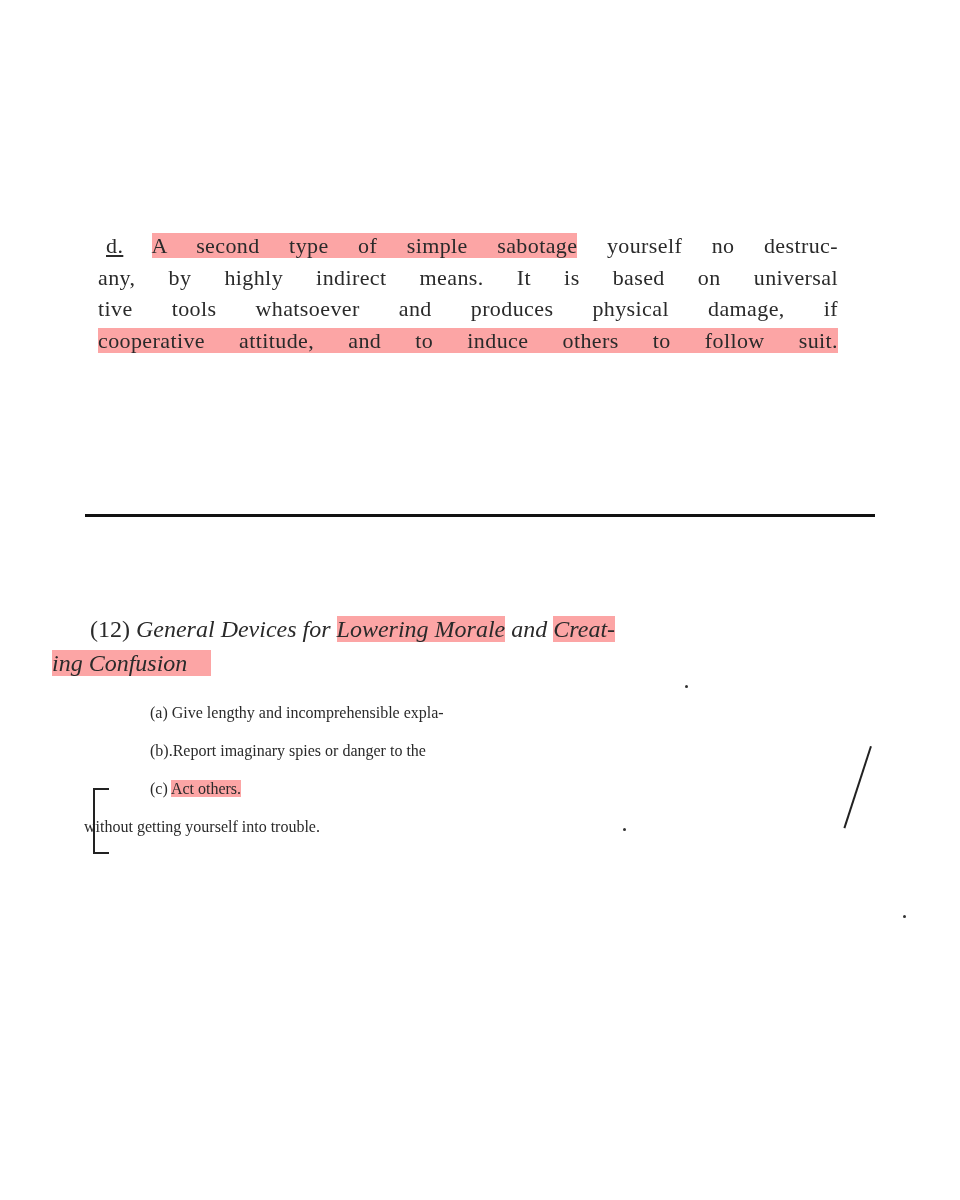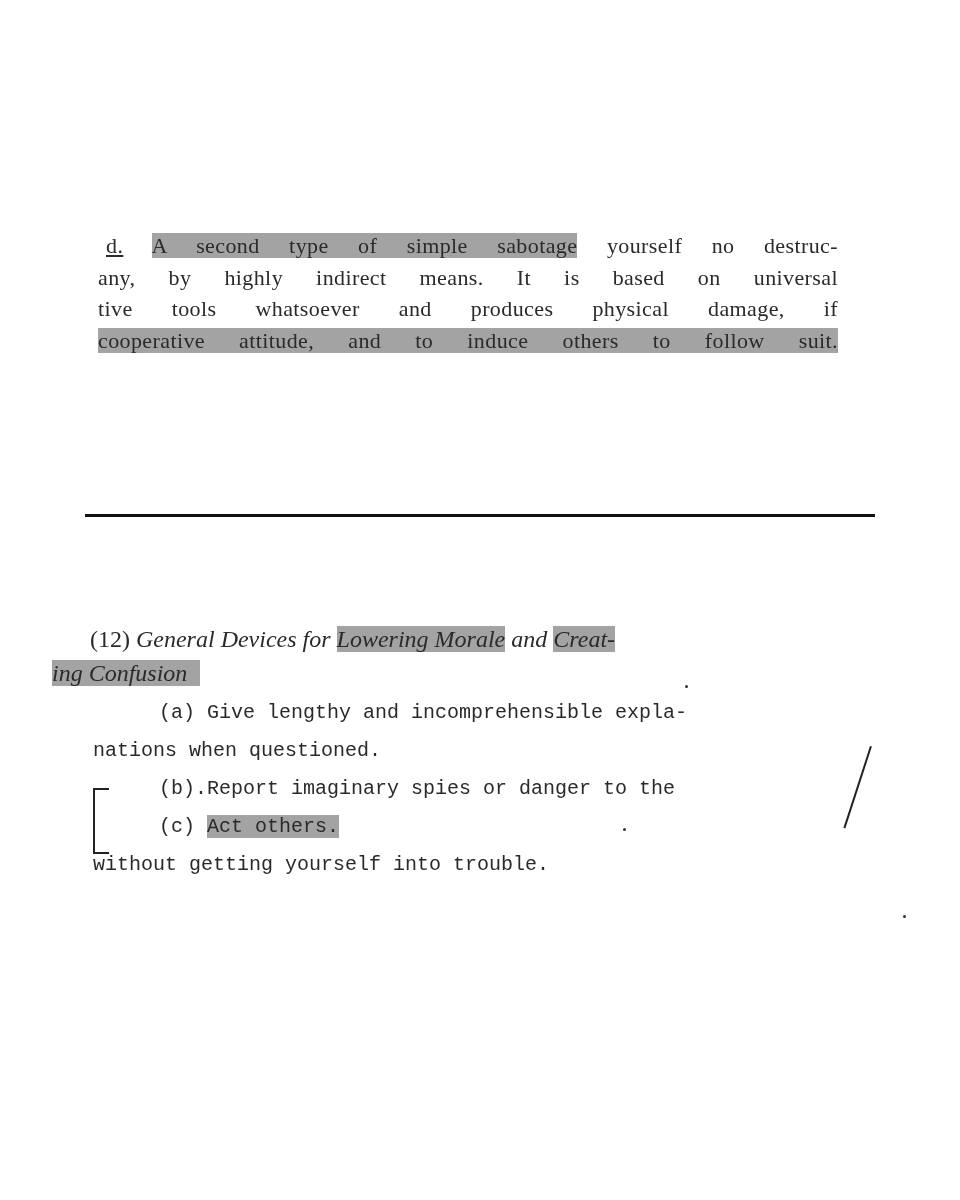--- a/index.html
+++ b/index.html
@@ -2,41 +2,40 @@
 <html><head>
 <meta charset="utf-8">
 <style>
   html, body { margin: 0; padding: 0; }
   body {
     width: 960px; height: 1200px; background: #ffffff;
     position: relative; overflow: hidden;
     font-family: "DejaVu Serif", "Liberation Serif", serif;
     color: #2a2a2a;
   }
-  .hl { background: #a3a3a3; }
+  .hl { background: #fca5a5; }
   .para-d {
     position: absolute; left: 98px; top: 230px; width: 740px;
     font-size: 22px; line-height: 31.5px; letter-spacing: 0.4px;
     text-align: justify; font-family: "Liberation Serif", serif;
   }
   .line { display: block; white-space: nowrap; text-align-last: justify; text-align: justify; }
   .divider {
     position: absolute; left: 85px; top: 514px; width: 790px; height: 3px;
     background: #111;
   }
   .heading {
     position: absolute; left: 52px; top: 612px; width: 830px;
     font-size: 24px; line-height: 34px; font-style: italic;
     font-family: "Liberation Serif", serif;
-    margin-top: 10px;
   }
   .heading .num { font-style: normal; }
   .items {
-    position: absolute; left: 93px; top: 694px; width: 770px;
-    font-size: 20px; line-height: 38px; font-family: Liberation Mono, monospace;
+    position: absolute; left: 84px; top: 694px; width: 770px;
+    font-size: 16px; line-height: 38px; font-family: Liberation Serif, serif;
   }
   .item-first { padding-left: 66px; display: block; white-space: nowrap; }
   .item-cont { display: block; white-space: nowrap; }
   .mark-bracket {
     position: absolute; left: 93px; top: 788px; width: 14px; height: 62px;
     border-left: 2px solid #222; border-top: 2px solid #222; border-bottom: 2px solid #222;
   }
   .mark-slash {
     position: absolute; left: 870px; top: 746px; width: 2px; height: 86px;
     background: #222; transform: rotate(18deg); transform-origin: top left;
@@ -55,26 +54,25 @@
   <span class="line">tive tools whatsoever and produces physical damage, if</span>
   <span class="line"><span class="hl">cooperative attitude, and to induce others to follow suit.</span></span>
 </div>
 
 <div class="divider"></div>
 
 <div class="heading">
   <div style="padding-left:38px;white-space:nowrap">
     <span class="num">(12)</span><span> General Devices for </span><span class="hl">Lowering Morale</span><span> and </span><span class="hl">Creat-</span>
   </div>
-  <div><span class="hl" style="padding-right:13px">ing Confusion</span></div>
+  <div><span class="hl" style="padding-right:24px">ing Confusion</span></div>
 </div>
 
 <div class="items">
   <span class="item-first"><span>(a)</span><span> Give lengthy and incomprehensible expla-</span></span>
-  <span class="item-cont">nations when questioned.</span>
   <span class="item-first"><span>(b).</span><span>Report imaginary spies or danger to the</span></span>
   <span class="item-first"><span>(c)</span> <span class="hl">Act others.</span></span>
   <span class="item-cont">without getting yourself into trouble.</span>
 </div>
 
 <div class="mark-bracket"></div>
 <div class="mark-slash"></div>
 <div class="speck" style="left:623px;top:828px"></div>
 <div class="speck" style="left:903px;top:915px"></div>
 <div class="speck" style="left:685px;top:685px"></div>

